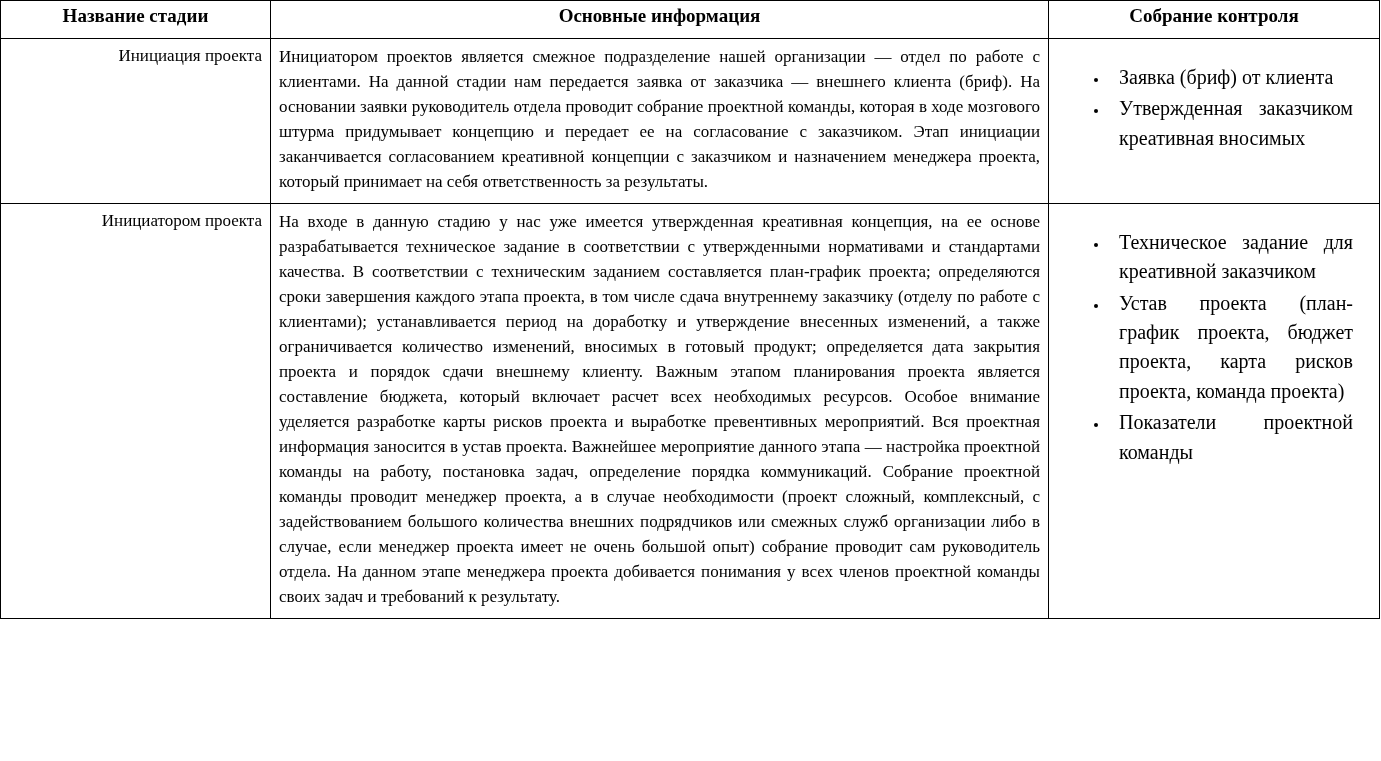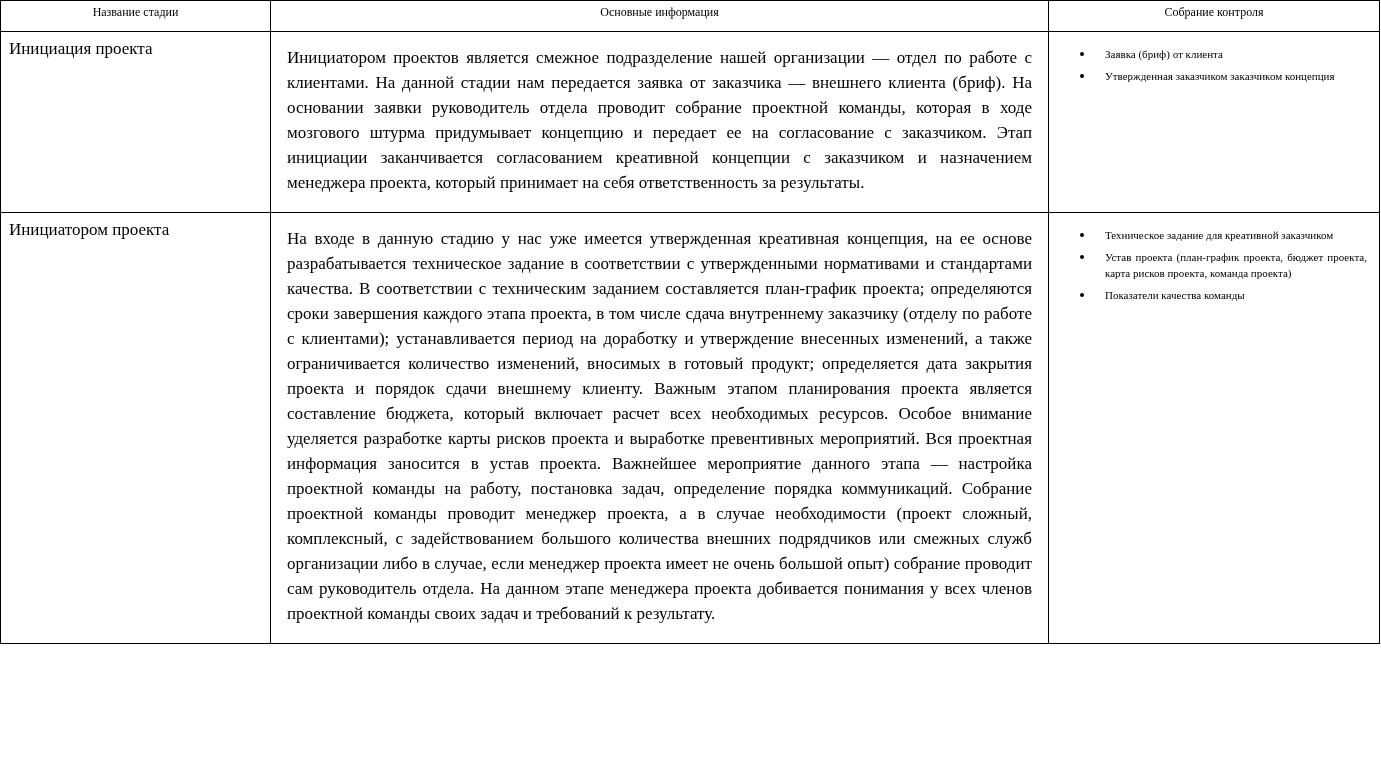--- a/index.html
+++ b/index.html
@@ -19,51 +19,51 @@
     table-layout: fixed;
   }
   .doc-table th,
   .doc-table td {
     border: 1px solid #000000;
     vertical-align: top;
     padding: 6px 8px 8px 8px;
   }
   .doc-table th {
     text-align: center;
-    font-weight: normal;
-    font-size: 12px;
+    font-weight: bold;
+    font-size: 19px;
     padding-top: 4px;
     padding-bottom: 11px;
   }
   col.c-stage  { width: 270px; }
   col.c-events { width: 778px; }
   col.c-objects{ width: 331px; }
 
   .cell-stage {
     font-size: 17px;
     line-height: 1.3;
-    text-align: left;
+    text-align: right;
     padding-left: 10px;
   }
   .cell-events {
     font-size: 17px;
     line-height: 1.47;
     text-align: justify;
     text-justify: inter-word;
     padding-left: 12px;
     padding-right: 12px;
   }
   .cell-events p {
-    margin: 8px;
+    margin: 0;
     text-align: justify;
   }
   .obj-list {
-    margin: 4px;
+    margin: 18px;
     padding-left: 34px;
-    font-size: 11px;
+    font-size: 20px;
     line-height: 1.47;
   }
   .obj-list li {
     text-align: justify;
     text-justify: inter-word;
     margin-bottom: 0;
     padding-left: 10px;
   }
   .obj-list li::marker {
     font-size: 15px;
@@ -89,31 +89,31 @@
   </thead>
   <tbody>
     <tr class="row-init">
       <td class="cell-stage">Инициация проекта</td>
       <td class="cell-events">
         <p>Инициатором проектов является смежное подразделение нашей организации — отдел по работе с клиентами. На данной стадии нам передается заявка от заказчика — внешнего клиента (бриф). На основании заявки руководитель отдела проводит собрание проектной команды, которая в ходе мозгового штурма придумывает концепцию и передает ее на согласование с заказчиком. Этап инициации заканчивается согласованием креативной концепции с заказчиком и назначением менеджера проекта, который принимает на себя ответственность за результаты.</p>
       </td>
       <td>
         <ul class="obj-list">
           <li>Заявка (бриф) от клиента</li>
-          <li>Утвержденная заказчиком заказчиком концепция</li>
+          <li>Утвержденная заказчиком креативная вносимых</li>
         </ul>
       </td>
     </tr>
     <tr class="row-plan">
       <td class="cell-stage">Инициатором проекта</td>
       <td class="cell-events">
         <p>На входе в данную стадию у нас уже имеется утвержденная креативная концепция, на ее основе разрабатывается техническое задание в соответствии с утвержденными нормативами и стандартами качества. В соответствии с техническим заданием составляется план-график проекта; определяются сроки завершения каждого этапа проекта, в том числе сдача внутреннему заказчику (отделу по работе с клиентами); устанавливается период на доработку и утверждение внесенных изменений, а также ограничивается количество изменений, вносимых в готовый продукт; определяется дата закрытия проекта и порядок сдачи внешнему клиенту. Важным этапом планирования проекта является составление бюджета, который включает расчет всех необходимых ресурсов. Особое внимание уделяется разработке карты рисков проекта и выработке превентивных мероприятий. Вся проектная информация заносится в устав проекта. Важнейшее мероприятие данного этапа — настройка проектной команды на работу, постановка задач, определение порядка коммуникаций. Собрание проектной команды проводит менеджер проекта, а в случае необходимости (проект сложный, комплексный, с задействованием большого количества внешних подрядчиков или смежных служб организации либо в случае, если менеджер проекта имеет не очень большой опыт) собрание проводит сам руководитель отдела. На данном этапе менеджера проекта добивается понимания у всех членов проектной команды своих задач и требований к результату.</p>
       </td>
       <td>
         <ul class="obj-list">
           <li>Техническое задание для креативной заказчиком</li>
           <li>Устав проекта (план-график проекта, бюджет проекта, карта рисков проекта, команда проекта)</li>
-          <li>Показатели качества команды</li>
+          <li>Показатели проектной команды</li>
         </ul>
       </td>
     </tr>
   </tbody>
 </table>
 
 </body></html>

